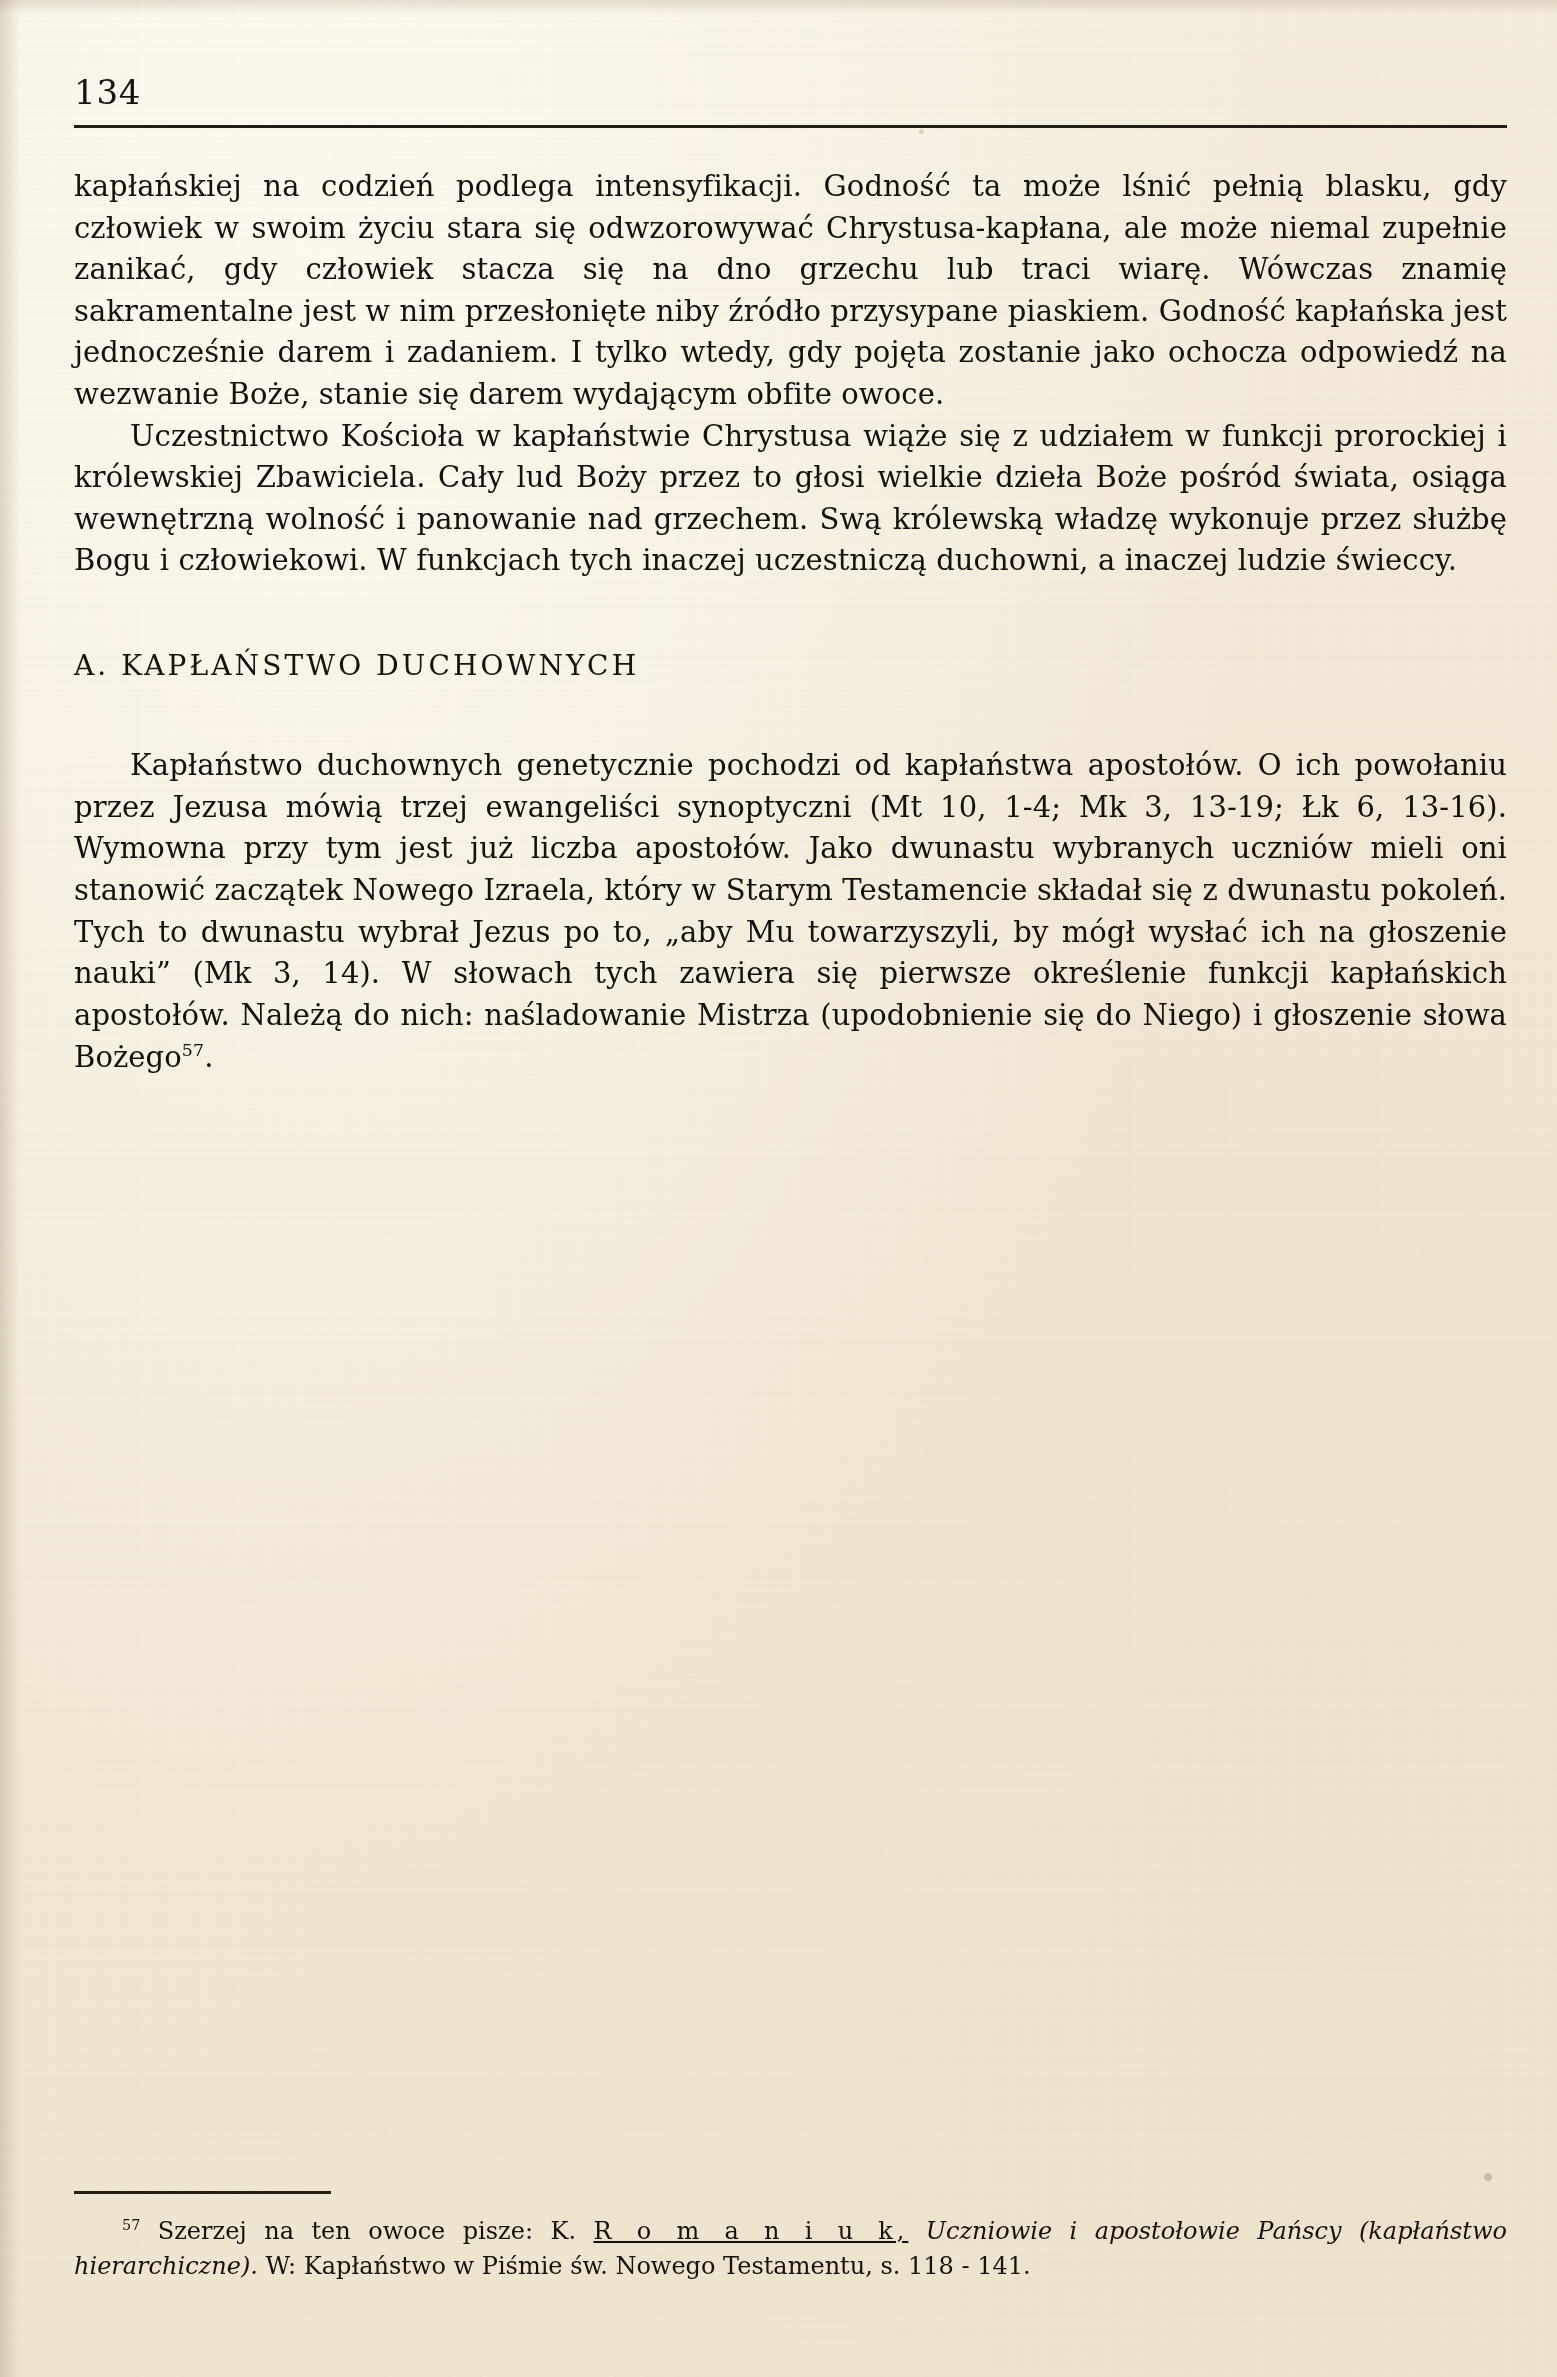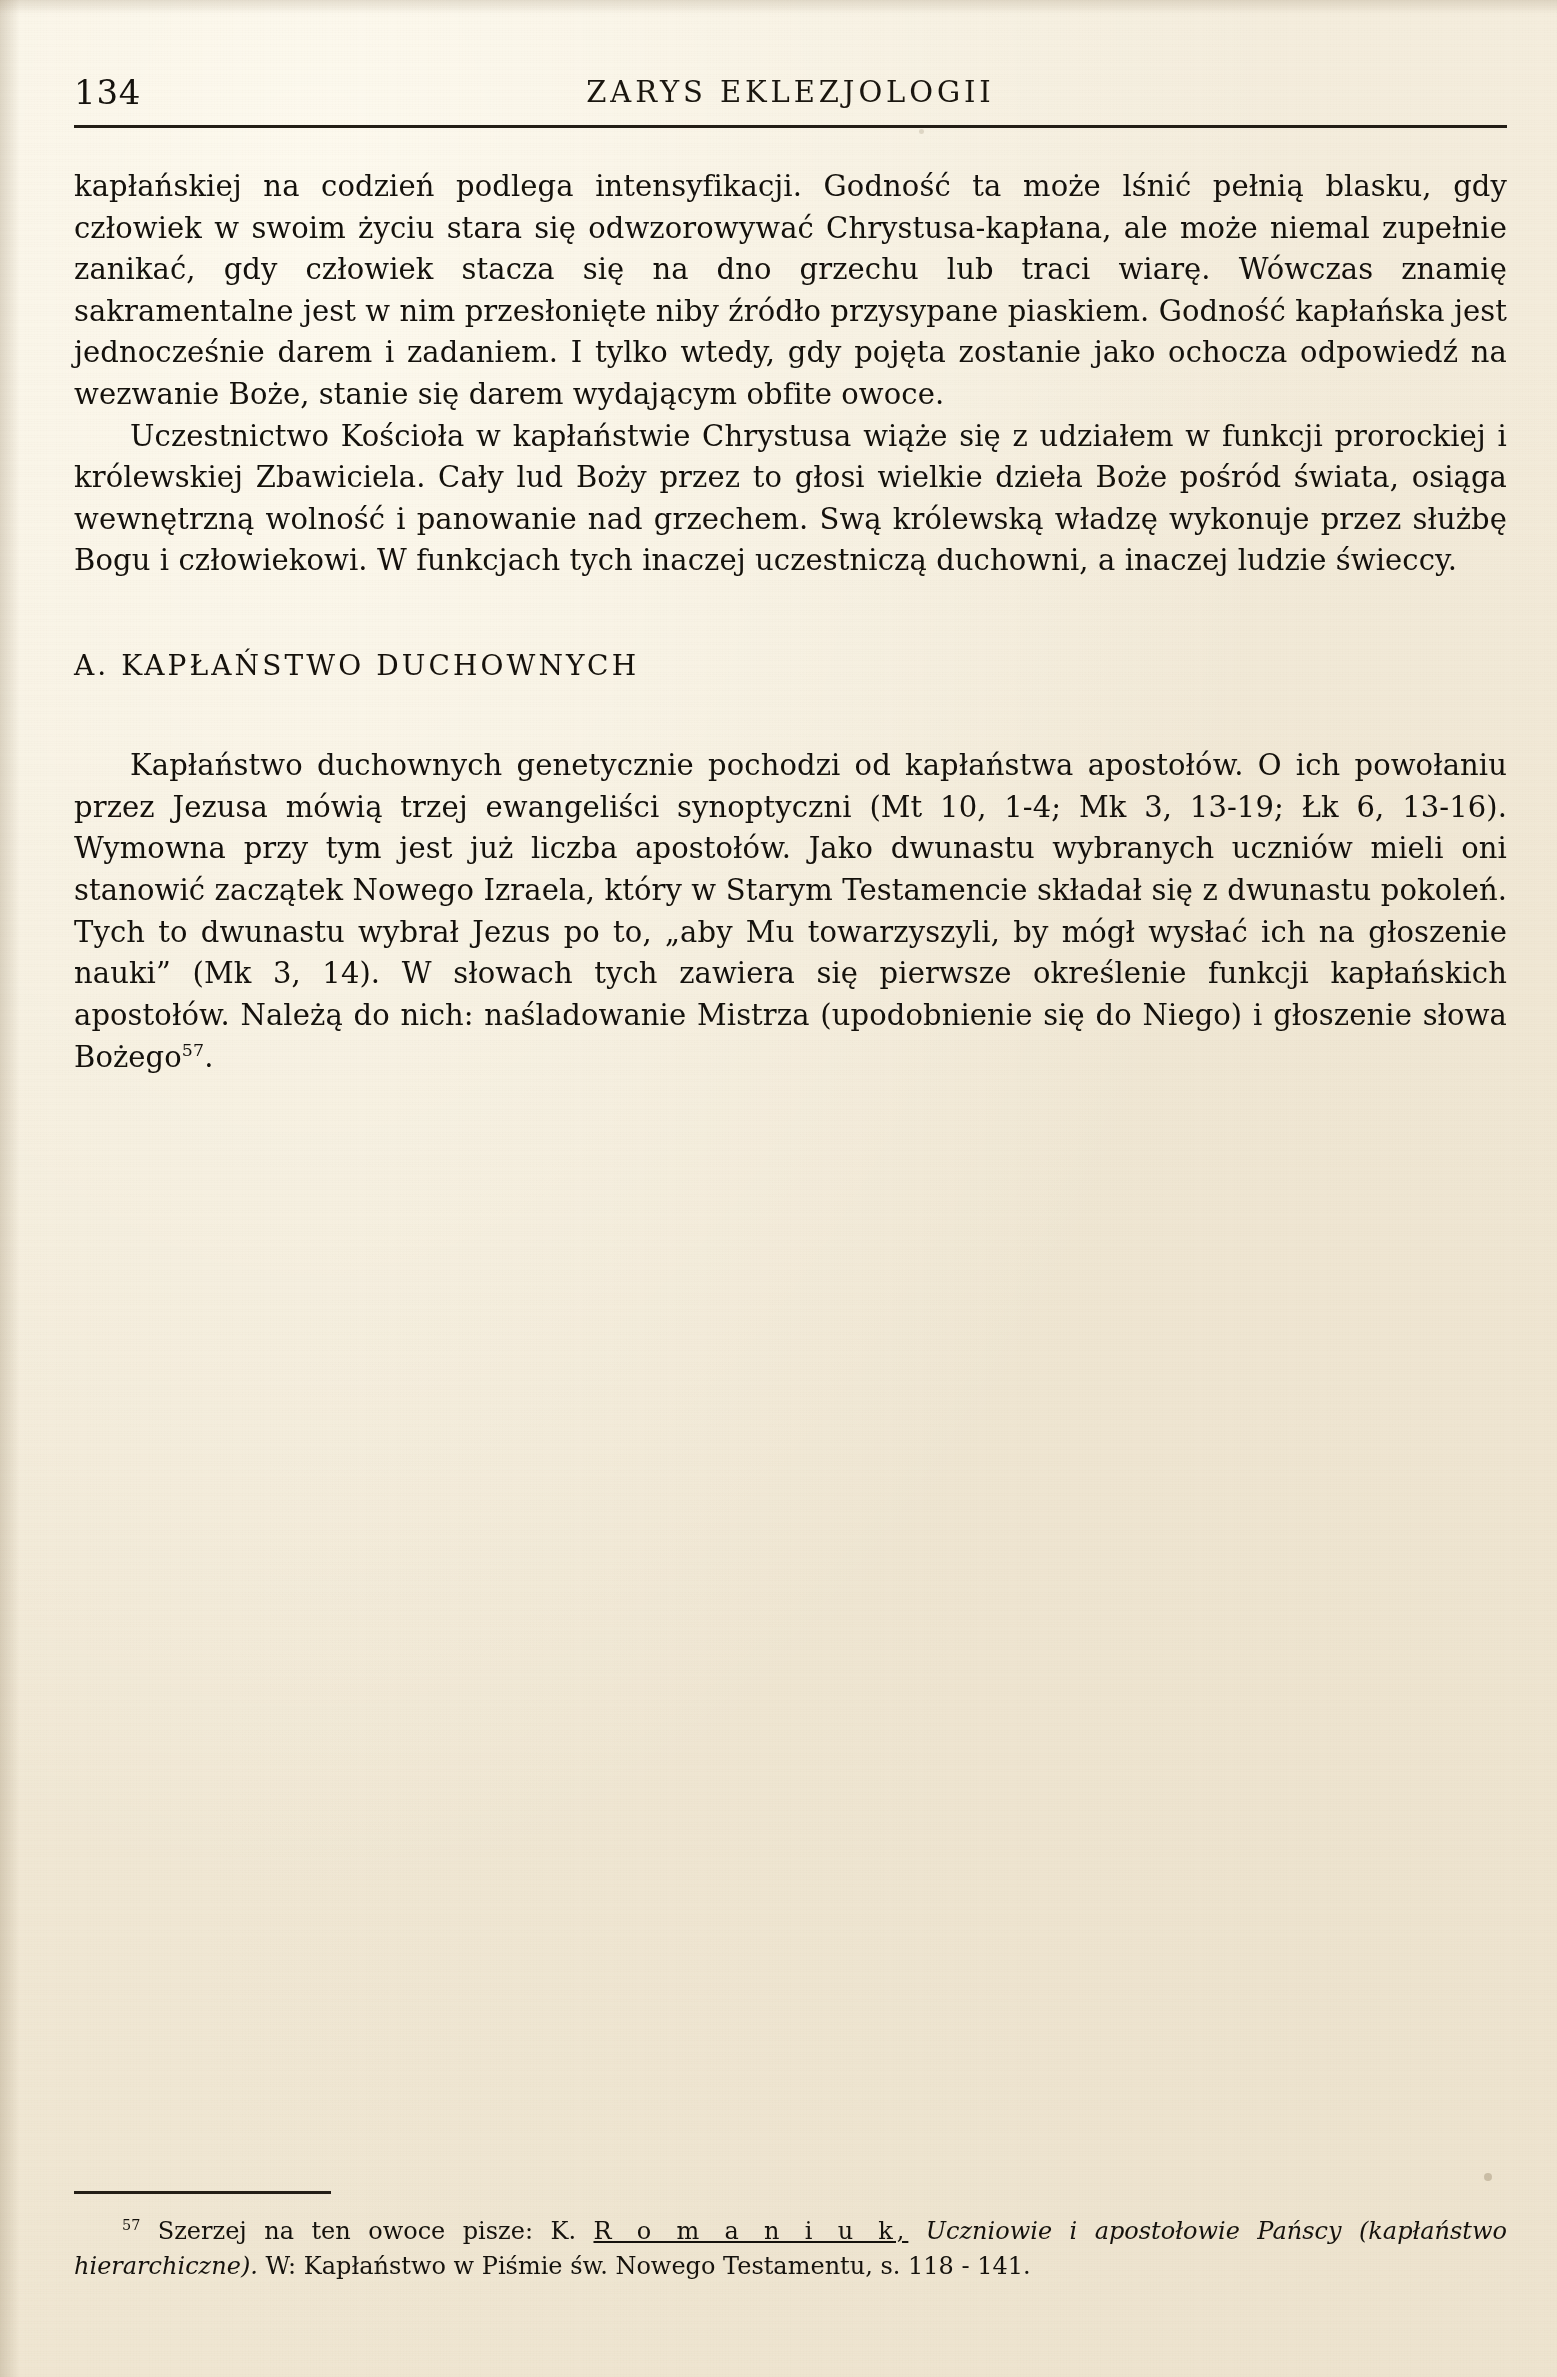--- a/index.html
+++ b/index.html
@@ -153,21 +153,20 @@
   <div class="edge-shadow-left"></div>
   <div class="edge-shadow-top"></div>
 
   <div class="speck" style="left:1484px; top:2173px; width:7.8px; height:7.8px;"></div>
   <div class="speck" style="left:919px; top:129px; width:4.7px; height:4.7px; background:rgba(110,92,62,0.18);"></div>
 
   <div class="content">
 
     <div class="header-row">
       <div class="folio">134</div>
-      <div class="running-head">ZARYS EKLEZJOLOGII</div>
       <div class="rule"></div>
     </div>
 
     <div class="body-text">
 
       <p class="p">kapłańskiej na codzień podlega intensyfikacji. Godność ta może lśnić pełnią blasku, gdy człowiek w swoim życiu stara się odwzorowywać Chrystusa-kapłana, ale może niemal zupełnie zanikać, gdy człowiek stacza się na dno grzechu lub traci wiarę. Wówczas znamię sakramentalne jest w nim przesłonięte niby źródło przysypane piaskiem. Godność kapłańska jest jednocześnie darem i zadaniem. I tylko wtedy, gdy pojęta zostanie jako ochocza odpowiedź na wezwanie Boże, stanie się darem wydającym obfite owoce.</p>
 
       <p class="p indent">Uczestnictwo Kościoła w kapłaństwie Chrystusa wiąże się z udziałem w funkcji prorockiej i królewskiej Zbawiciela. Cały lud Boży przez to głosi wielkie dzieła Boże pośród świata, osiąga wewnętrzną wolność i panowanie nad grzechem. Swą królewską władzę wykonuje przez służbę Bogu i człowiekowi. W funkcjach tych inaczej uczestniczą duchowni, a inaczej ludzie świeccy.</p>
 
       <div class="section-title">A. KAPŁAŃSTWO DUCHOWNYCH</div>

